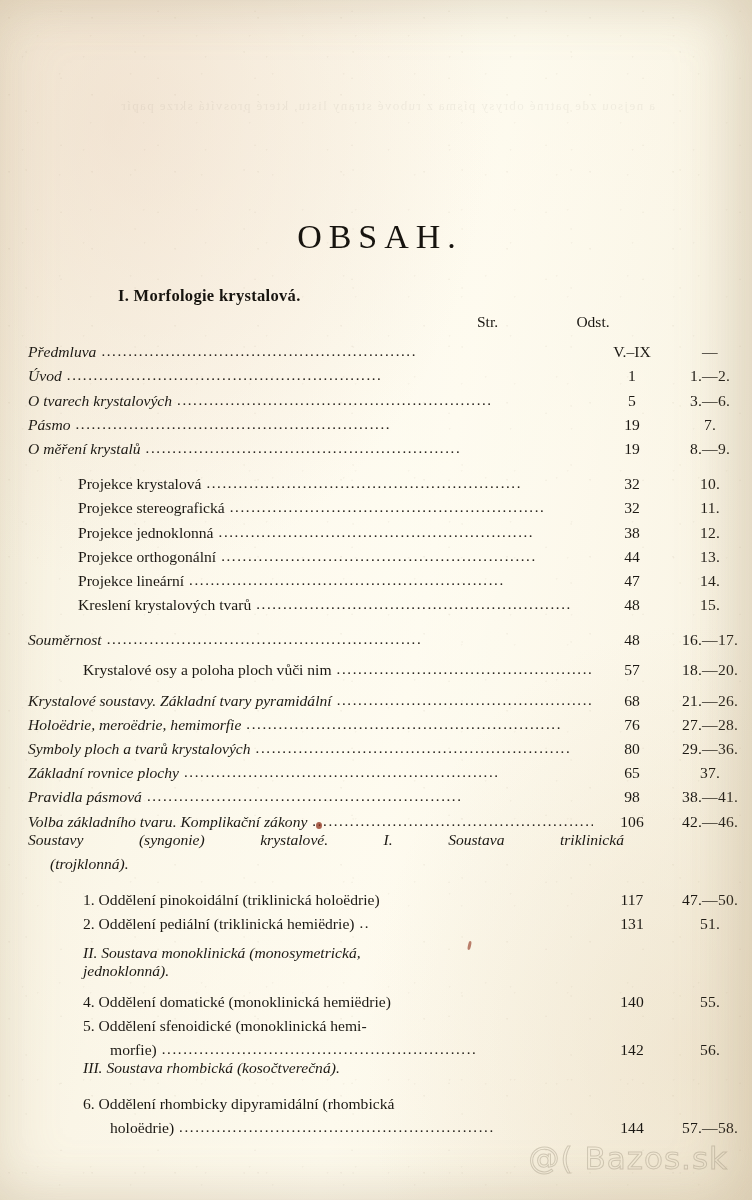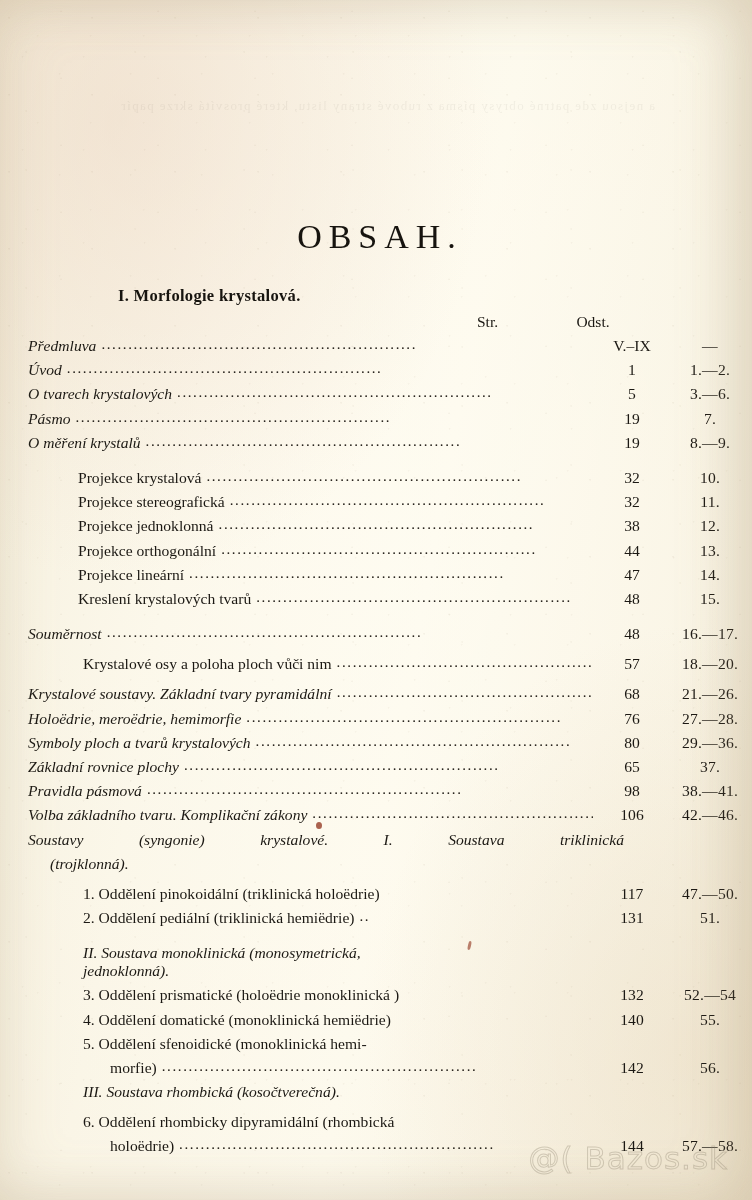--- a/index.html
+++ b/index.html
@@ -95,21 +95,21 @@
   }
   .toc {
     margin: 2px 0 0 0;
     padding: 0;
     list-style: none;
     font-size: 15.6px;
   }
   .row {
     position: relative;
     display: flex;
-    align-items: flex-start;
+    align-items: flex-end;
     min-height: 24.2px;
     padding: 0 0 0 28px;
   }
   .row .label {
     white-space: nowrap;
   }
   .row.italic .label {
     font-style: italic;
   }
   .leader {
@@ -386,26 +386,20 @@
 
       <li class="spacer-sm"></li>
 
       <li class="sub-heading">
         <span>II. Soustava monoklinická (monosymetrická,</span>
         <span class="line2">jednoklonná).</span>
       </li>
 
       <li class="spacer-xs"></li>
 
-      <li class="row indent-3 no-leader">
-        <span class="label">3. Oddělení prismatické (holoëdrie monoklinická )</span>
-        <span class="leader">....</span>
-        <span class="page-no">132</span>
-        <span class="para-no">52.—54</span>
-      </li>
 
       <li class="row indent-3 no-leader">
         <span class="label">4. Oddělení domatické (monoklinická hemiëdrie)</span>
         <span class="leader">....</span>
         <span class="page-no">140</span>
         <span class="para-no">55.</span>
       </li>
 
       <li class="row indent-3 no-leader">
         <span class="label">5. Oddělení  sfenoidické  (monoklinická  hemi-</span>

